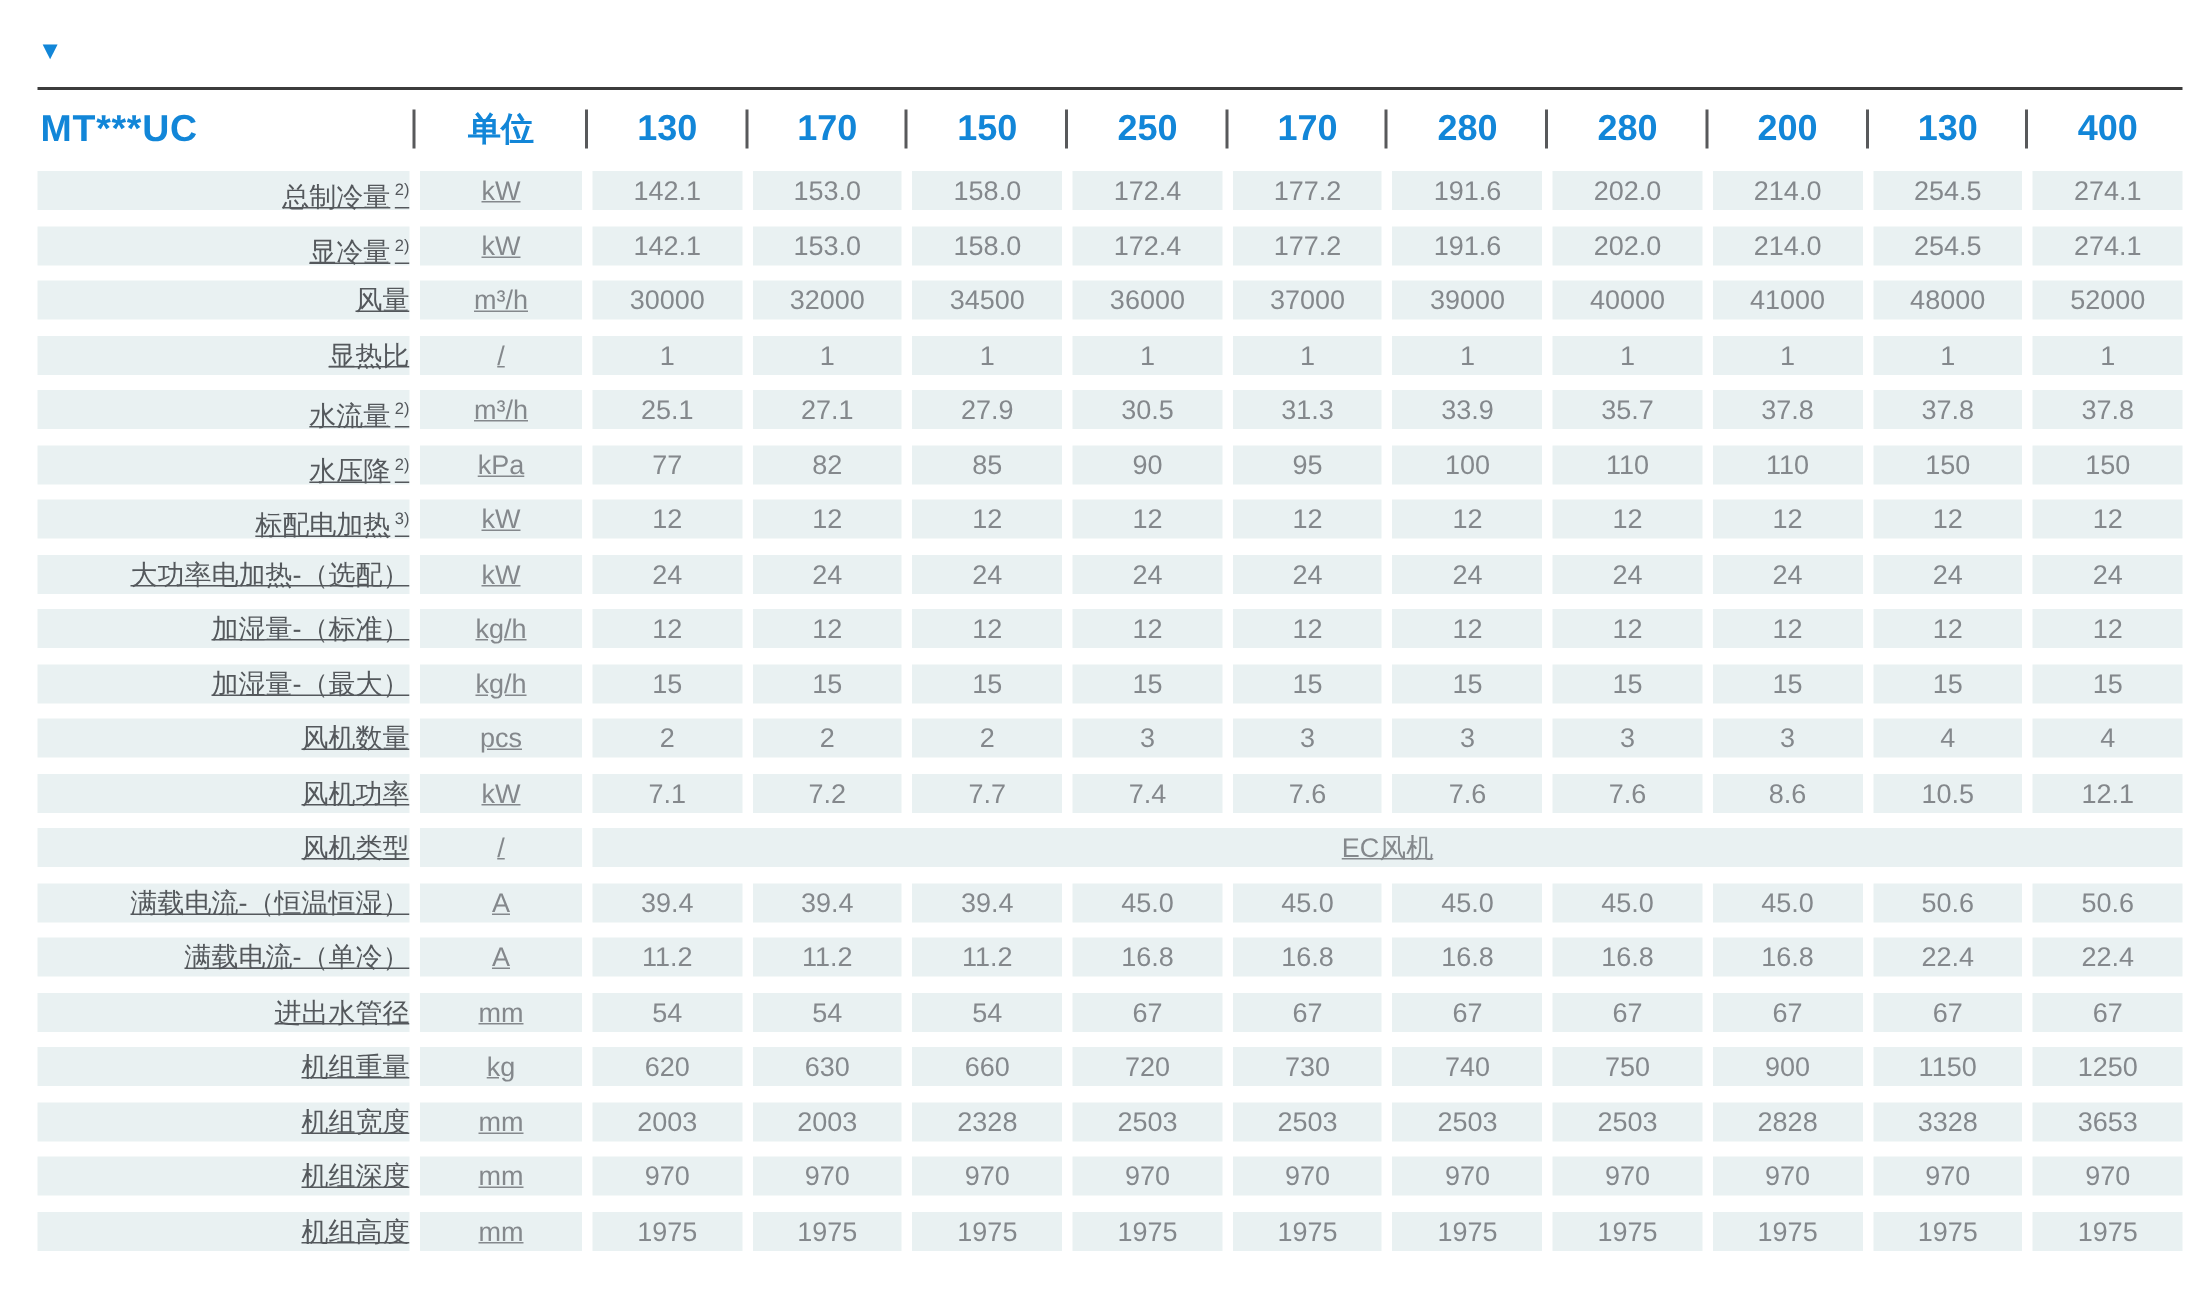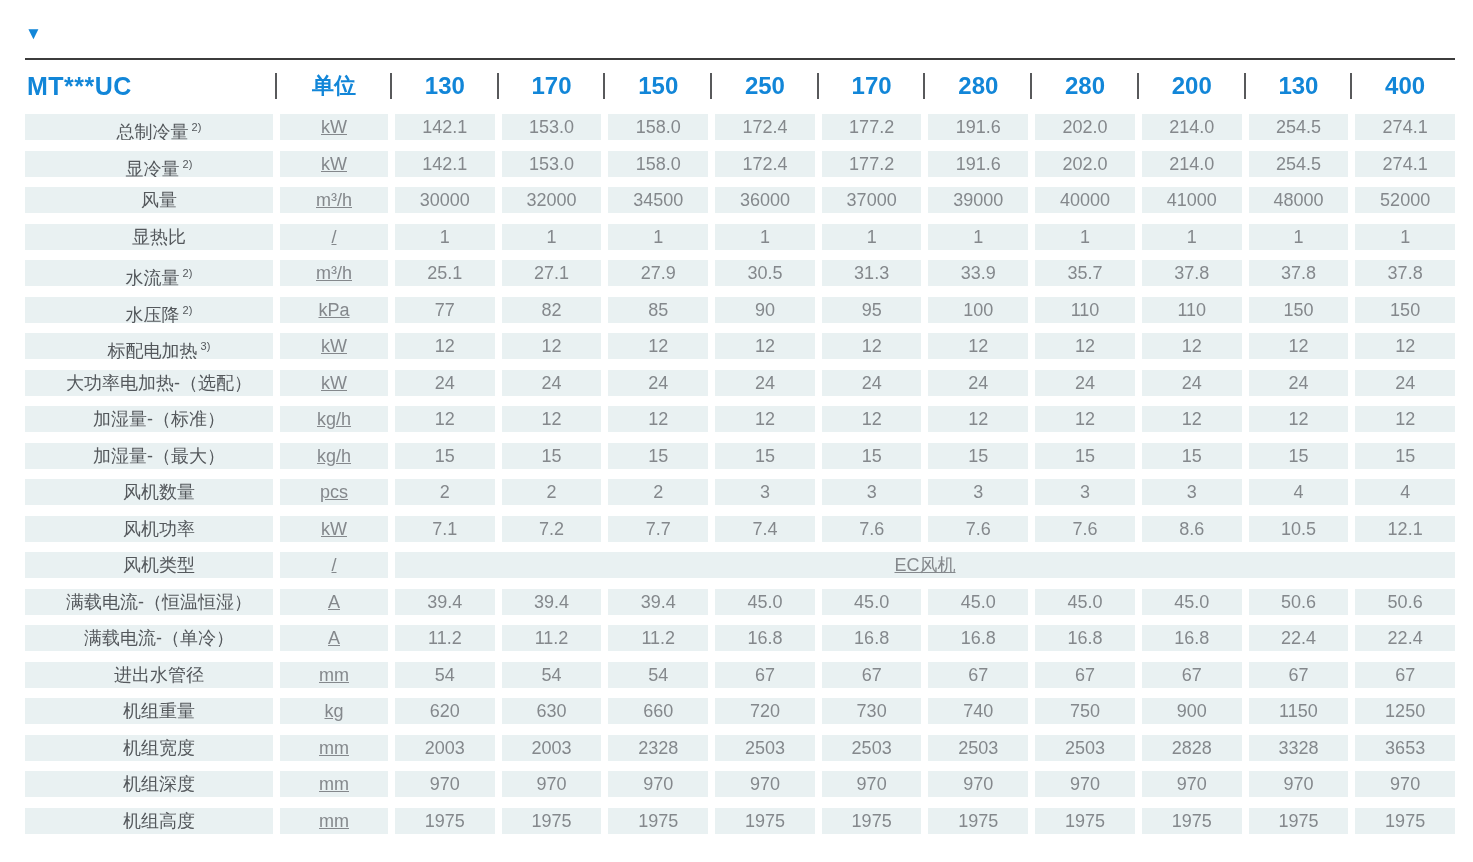--- a/index.html
+++ b/index.html
@@ -15,21 +15,21 @@
   .grid { display:grid; grid-template-columns:248px 108px repeat(10, 1fr); column-gap:7px; width:1430px; }
 
   .header-row { margin-top:5px; height:42px; align-items:center; }
   .hcell { position:relative; height:42px; line-height:42px; color:#1286d8; font-weight:bold; font-size:24px; text-align:center; white-space:nowrap; }
   .hcell.model { text-align:left; padding-left:2px; font-size:25px; letter-spacing:0.5px; }
   .hcell.unit-hdr { font-size:22px; }
   .hcell.sep::before { content:""; position:absolute; left:-5px; top:8px; width:2px; height:26px; background:#58595b; }
 
   .body { margin-top:7px; row-gap:10.5px; }
   .cell { height:26px; line-height:26px; background:#e9f1f2; font-size:18px; color:#84888c; text-align:center; white-space:nowrap; overflow:hidden; }
-  .cell.label { text-align:center; padding-left:20px; color:#54585c; }
+  .cell.label { text-align:right; padding-left:20px; color:#54585c;text-decoration:underline; }
   .cell.label sup { font-size:11px; margin-left:3px; }
   .cell.unit-cell { color:#84888c;text-decoration:underline; }
   .cell.merged { grid-column:3 / span 10;text-decoration:underline; }
 </style>
 </head>
 <body>
 
 <div class="page">
 
   <div class="title">

